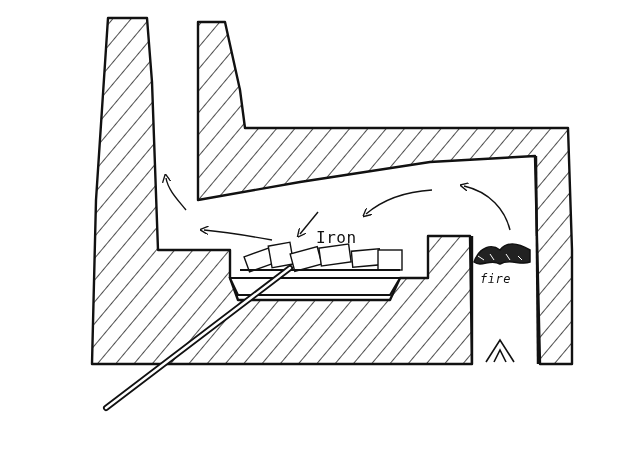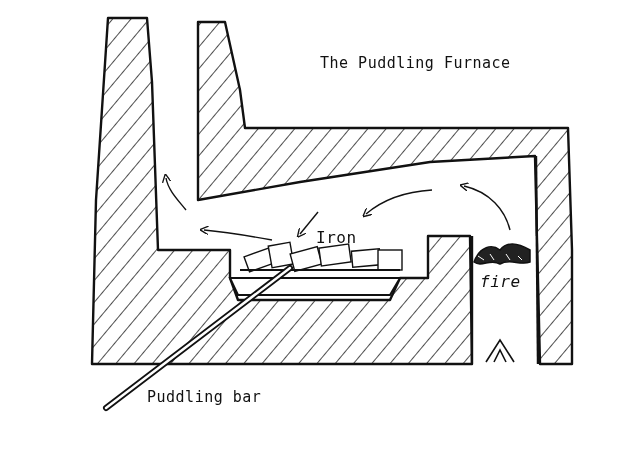--- a/index.html
+++ b/index.html
@@ -8,21 +8,21 @@
     svg { position:absolute; left:0; top:0; }
     .lbl {
       position:absolute;
       font-family: "DejaVu Sans Mono", monospace;
       color:#111;
       white-space:nowrap;
       letter-spacing:0.5px;
     }
     .title { left:320px; top:54px; font-size:15px; }
     .iron { left:316px; top:228px; font-size:16px; }
-    .fire { left:480px; top:272px; font-size:16px; font-style:italic; }
+    .fire { left:480px; top:272px; font-size:12px; font-style:italic; }
     .bar  { left:147px; top:388px; font-size:15px; }
   </style>
 </head>
 <body>
 
 <div id="stage">
   <svg width="640" height="457" viewBox="0 0 640 457">
     <defs>
       <pattern id="hatch" patternUnits="userSpaceOnUse" width="14" height="14" patternTransform="rotate(40)">
         <line x1="0" y1="0" x2="0" y2="14" stroke="#222" stroke-width="1.6"></line>
@@ -66,17 +66,15 @@
 
     <g fill="none" stroke="#111" stroke-width="1.4">
       <path d="M510,230 C505,210 490,192 464,186" marker-end="url(#ah)"></path>
       <path d="M432,190 C400,192 380,202 366,214" marker-end="url(#ah)"></path>
       <path d="M318,212 L300,234" marker-end="url(#ah)"></path>
       <path d="M272,240 C250,236 226,232 204,230" marker-end="url(#ah)"></path>
       <path d="M186,210 C178,200 168,190 166,178" marker-end="url(#ah)"></path>
     </g>
   </svg>
 
-  <span class="lbl title">The Puddling Furnace</span>
   <span class="lbl iron">Iron</span>
   <span class="lbl fire">fire</span>
-  <span class="lbl bar">Puddling bar</span>
 </div>
 
 </body></html>

